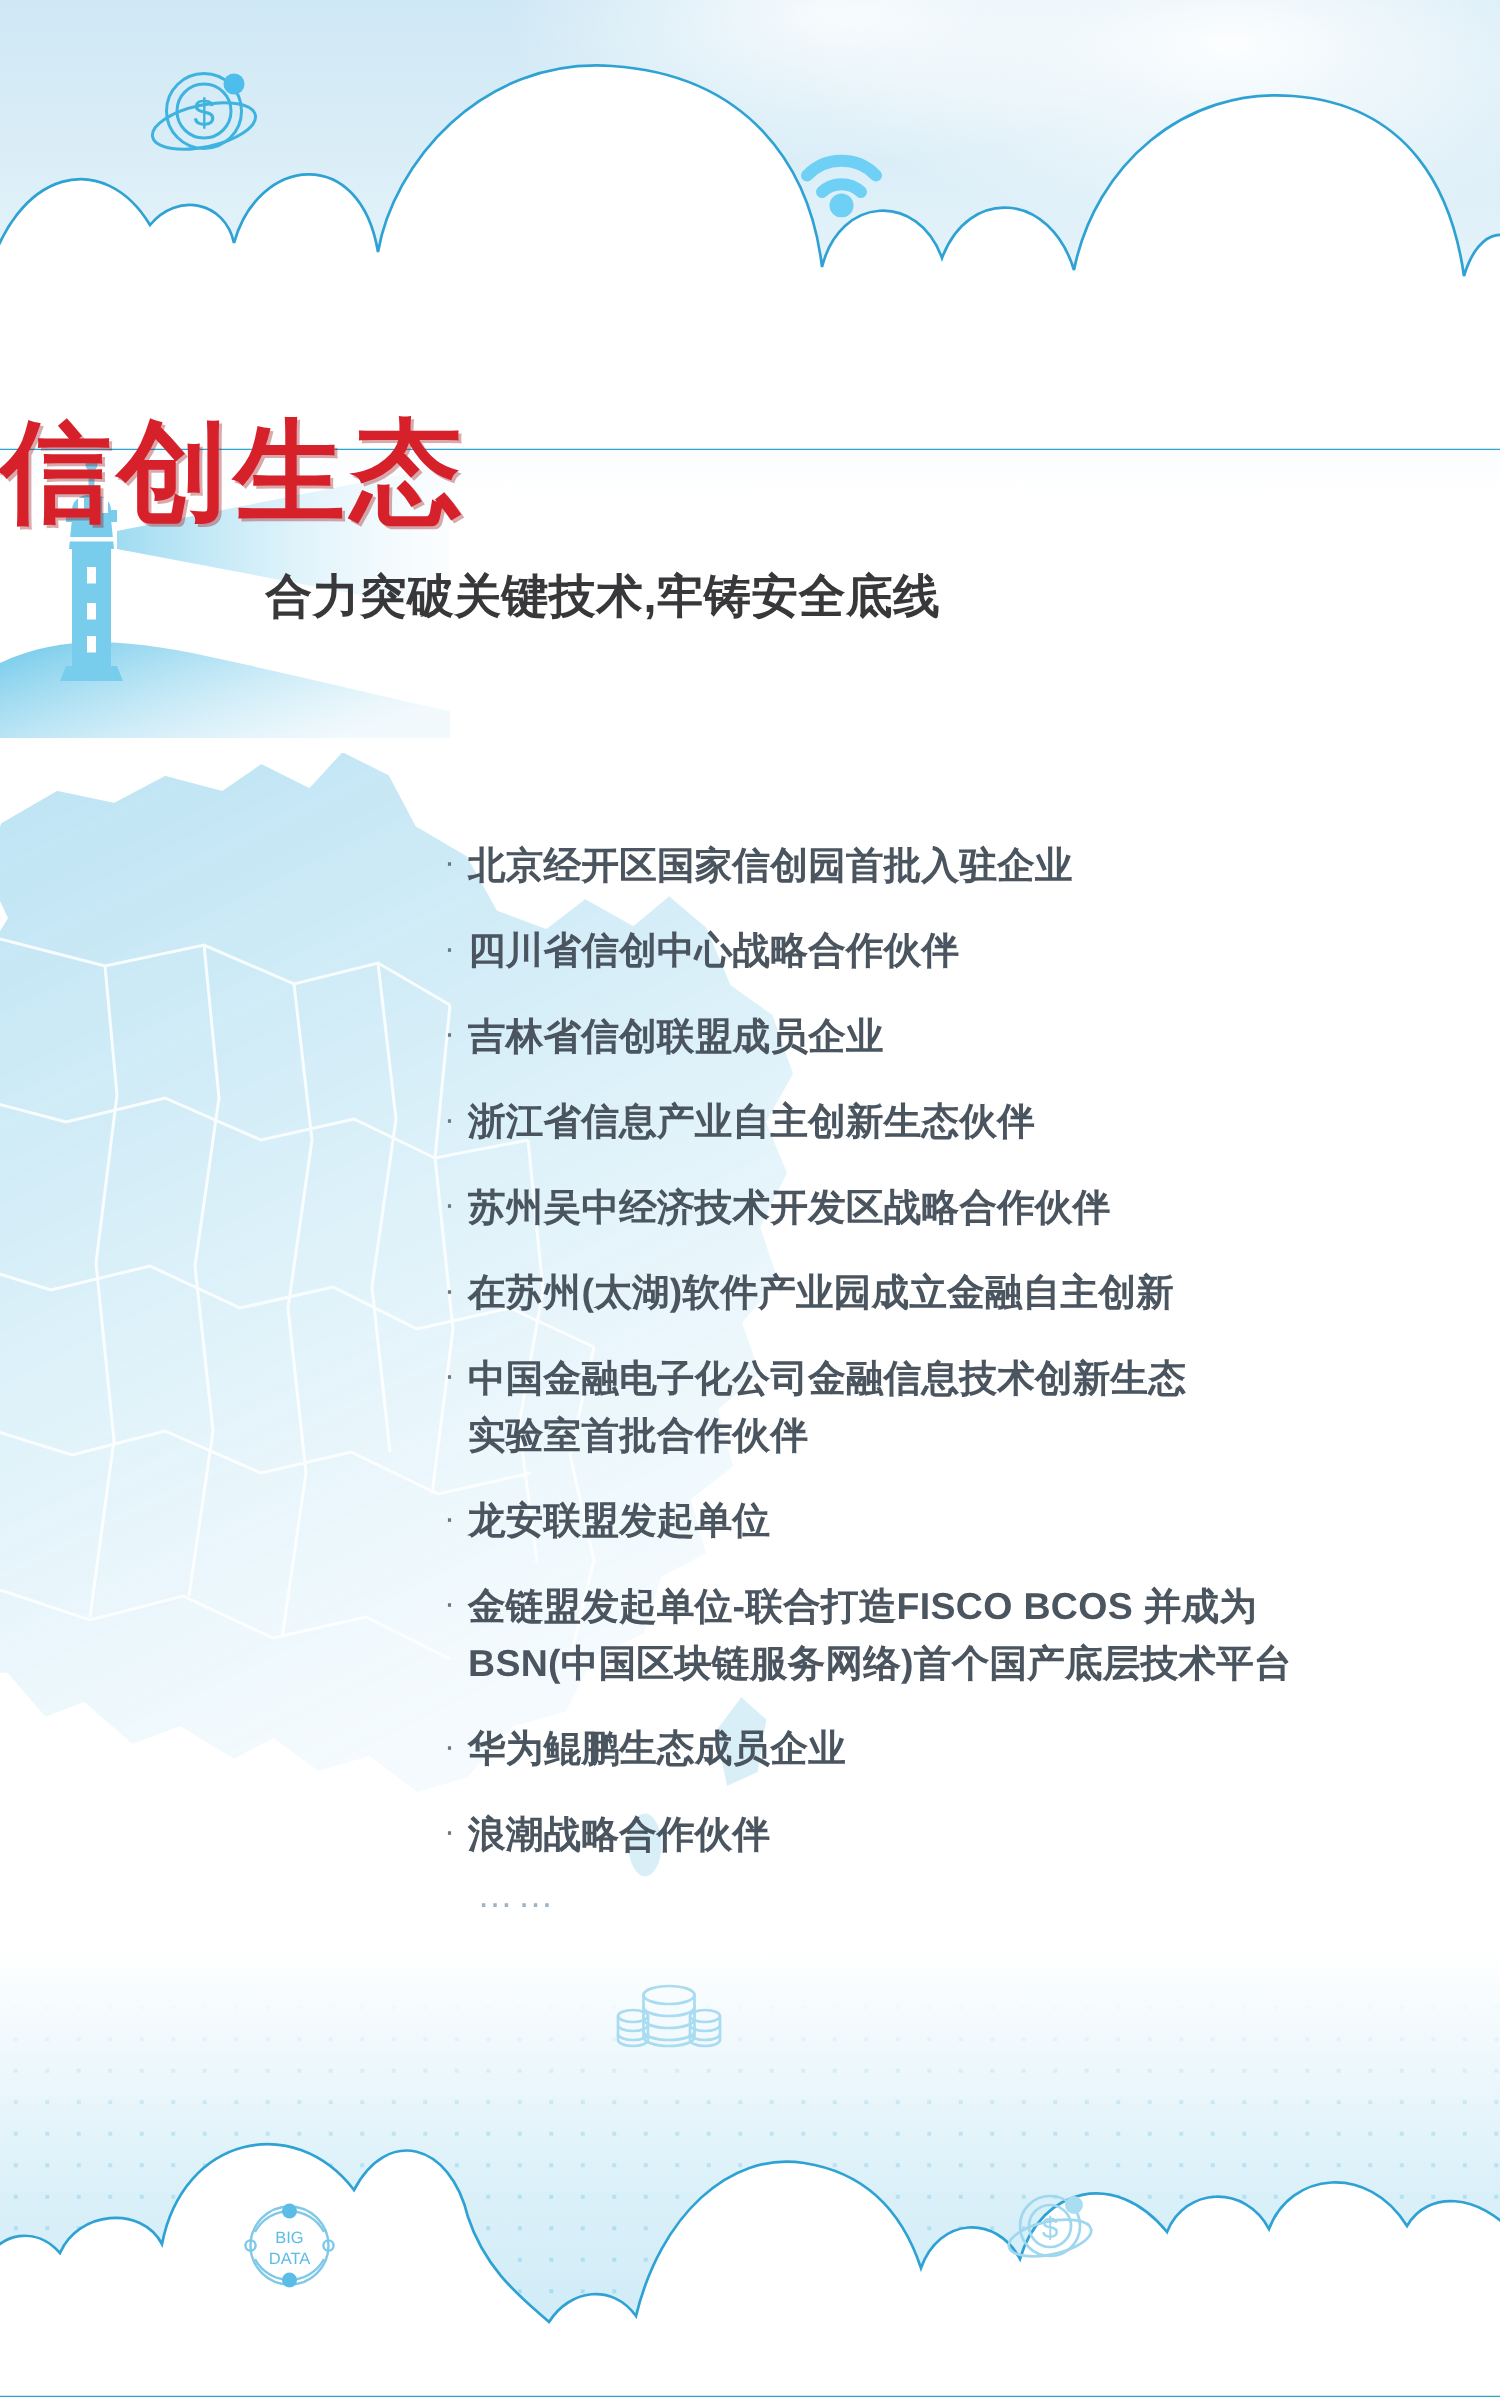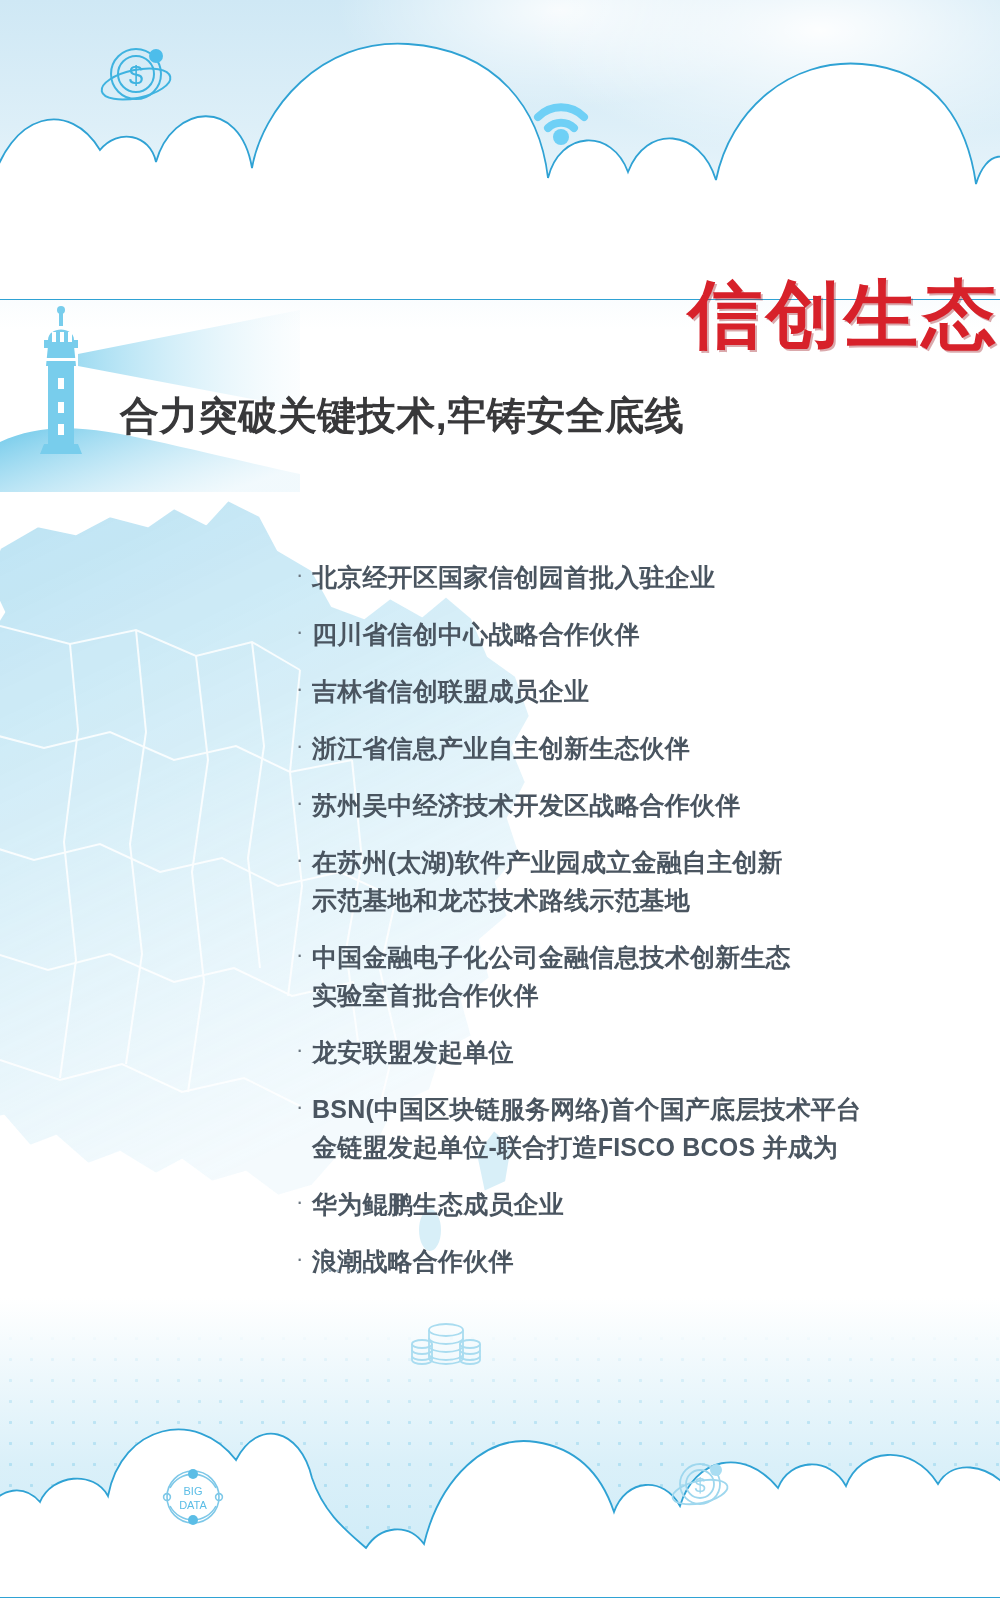--- a/index.html
+++ b/index.html
@@ -52,35 +52,35 @@
     -webkit-mask-image:linear-gradient(to bottom, rgba(0,0,0,0) 0%, rgba(0,0,0,.7) 35%, rgba(0,0,0,1) 100%);
     mask-image:linear-gradient(to bottom, rgba(0,0,0,0) 0%, rgba(0,0,0,.7) 35%, rgba(0,0,0,1) 100%);
   }
 
   
   .content { position:relative; z-index:10; }
 
   .title {
     position:absolute;
     left:0; top:278px; width:1000px;
-    text-align:right;
+    text-align:left;
     font-size:74px;
     font-weight:bold;
     letter-spacing:4px;
     color:#D7212A;
     text-shadow:2px 2px 0 rgba(150,10,18,.35);
     line-height:1;
   }
 
   .subtitle {
     position:absolute;
-    left:0; top:388px; width:804px;
+    left:0; top:376px; width:804px;
     text-align:center;
     color:#38383a;
-    font-size:39px;
+    font-size:31px;
     font-weight:bold;
     line-height:1.45;
     letter-spacing:.5px;
   }
   .subtitle div { white-space:nowrap; }
 
   .list {
     position:absolute;
     left:296px; top:558px;
     width:630px;
@@ -327,41 +327,40 @@
         <div class="li">
           <div class="dot">·</div>
           <div class="txt">
             <span>苏州吴中经济技术开发区战略合作伙伴</span>
           </div>
         </div>
         <div class="li">
           <div class="dot">·</div>
           <div class="txt">
             <span>在苏州(太湖)软件产业园成立金融自主创新</span>
-            <span>示范基地和龙芯技术路线示范基地</span>
           </div>
         </div>
         <div class="li">
           <div class="dot">·</div>
           <div class="txt">
             <span>中国金融电子化公司金融信息技术创新生态</span>
             <span>实验室首批合作伙伴</span>
           </div>
         </div>
         <div class="li">
           <div class="dot">·</div>
           <div class="txt">
             <span>龙安联盟发起单位</span>
           </div>
         </div>
         <div class="li">
           <div class="dot">·</div>
           <div class="txt">
+            <span>金链盟发起单位-联合打造FISCO BCOS 并成为</span>
             <span>BSN(中国区块链服务网络)首个国产底层技术平台</span>
-            <span>金链盟发起单位-联合打造FISCO BCOS 并成为</span>
           </div>
         </div>
         <div class="li">
           <div class="dot">·</div>
           <div class="txt">
             <span>华为鲲鹏生态成员企业</span>
           </div>
         </div>
         <div class="li">
           <div class="dot">·</div>

